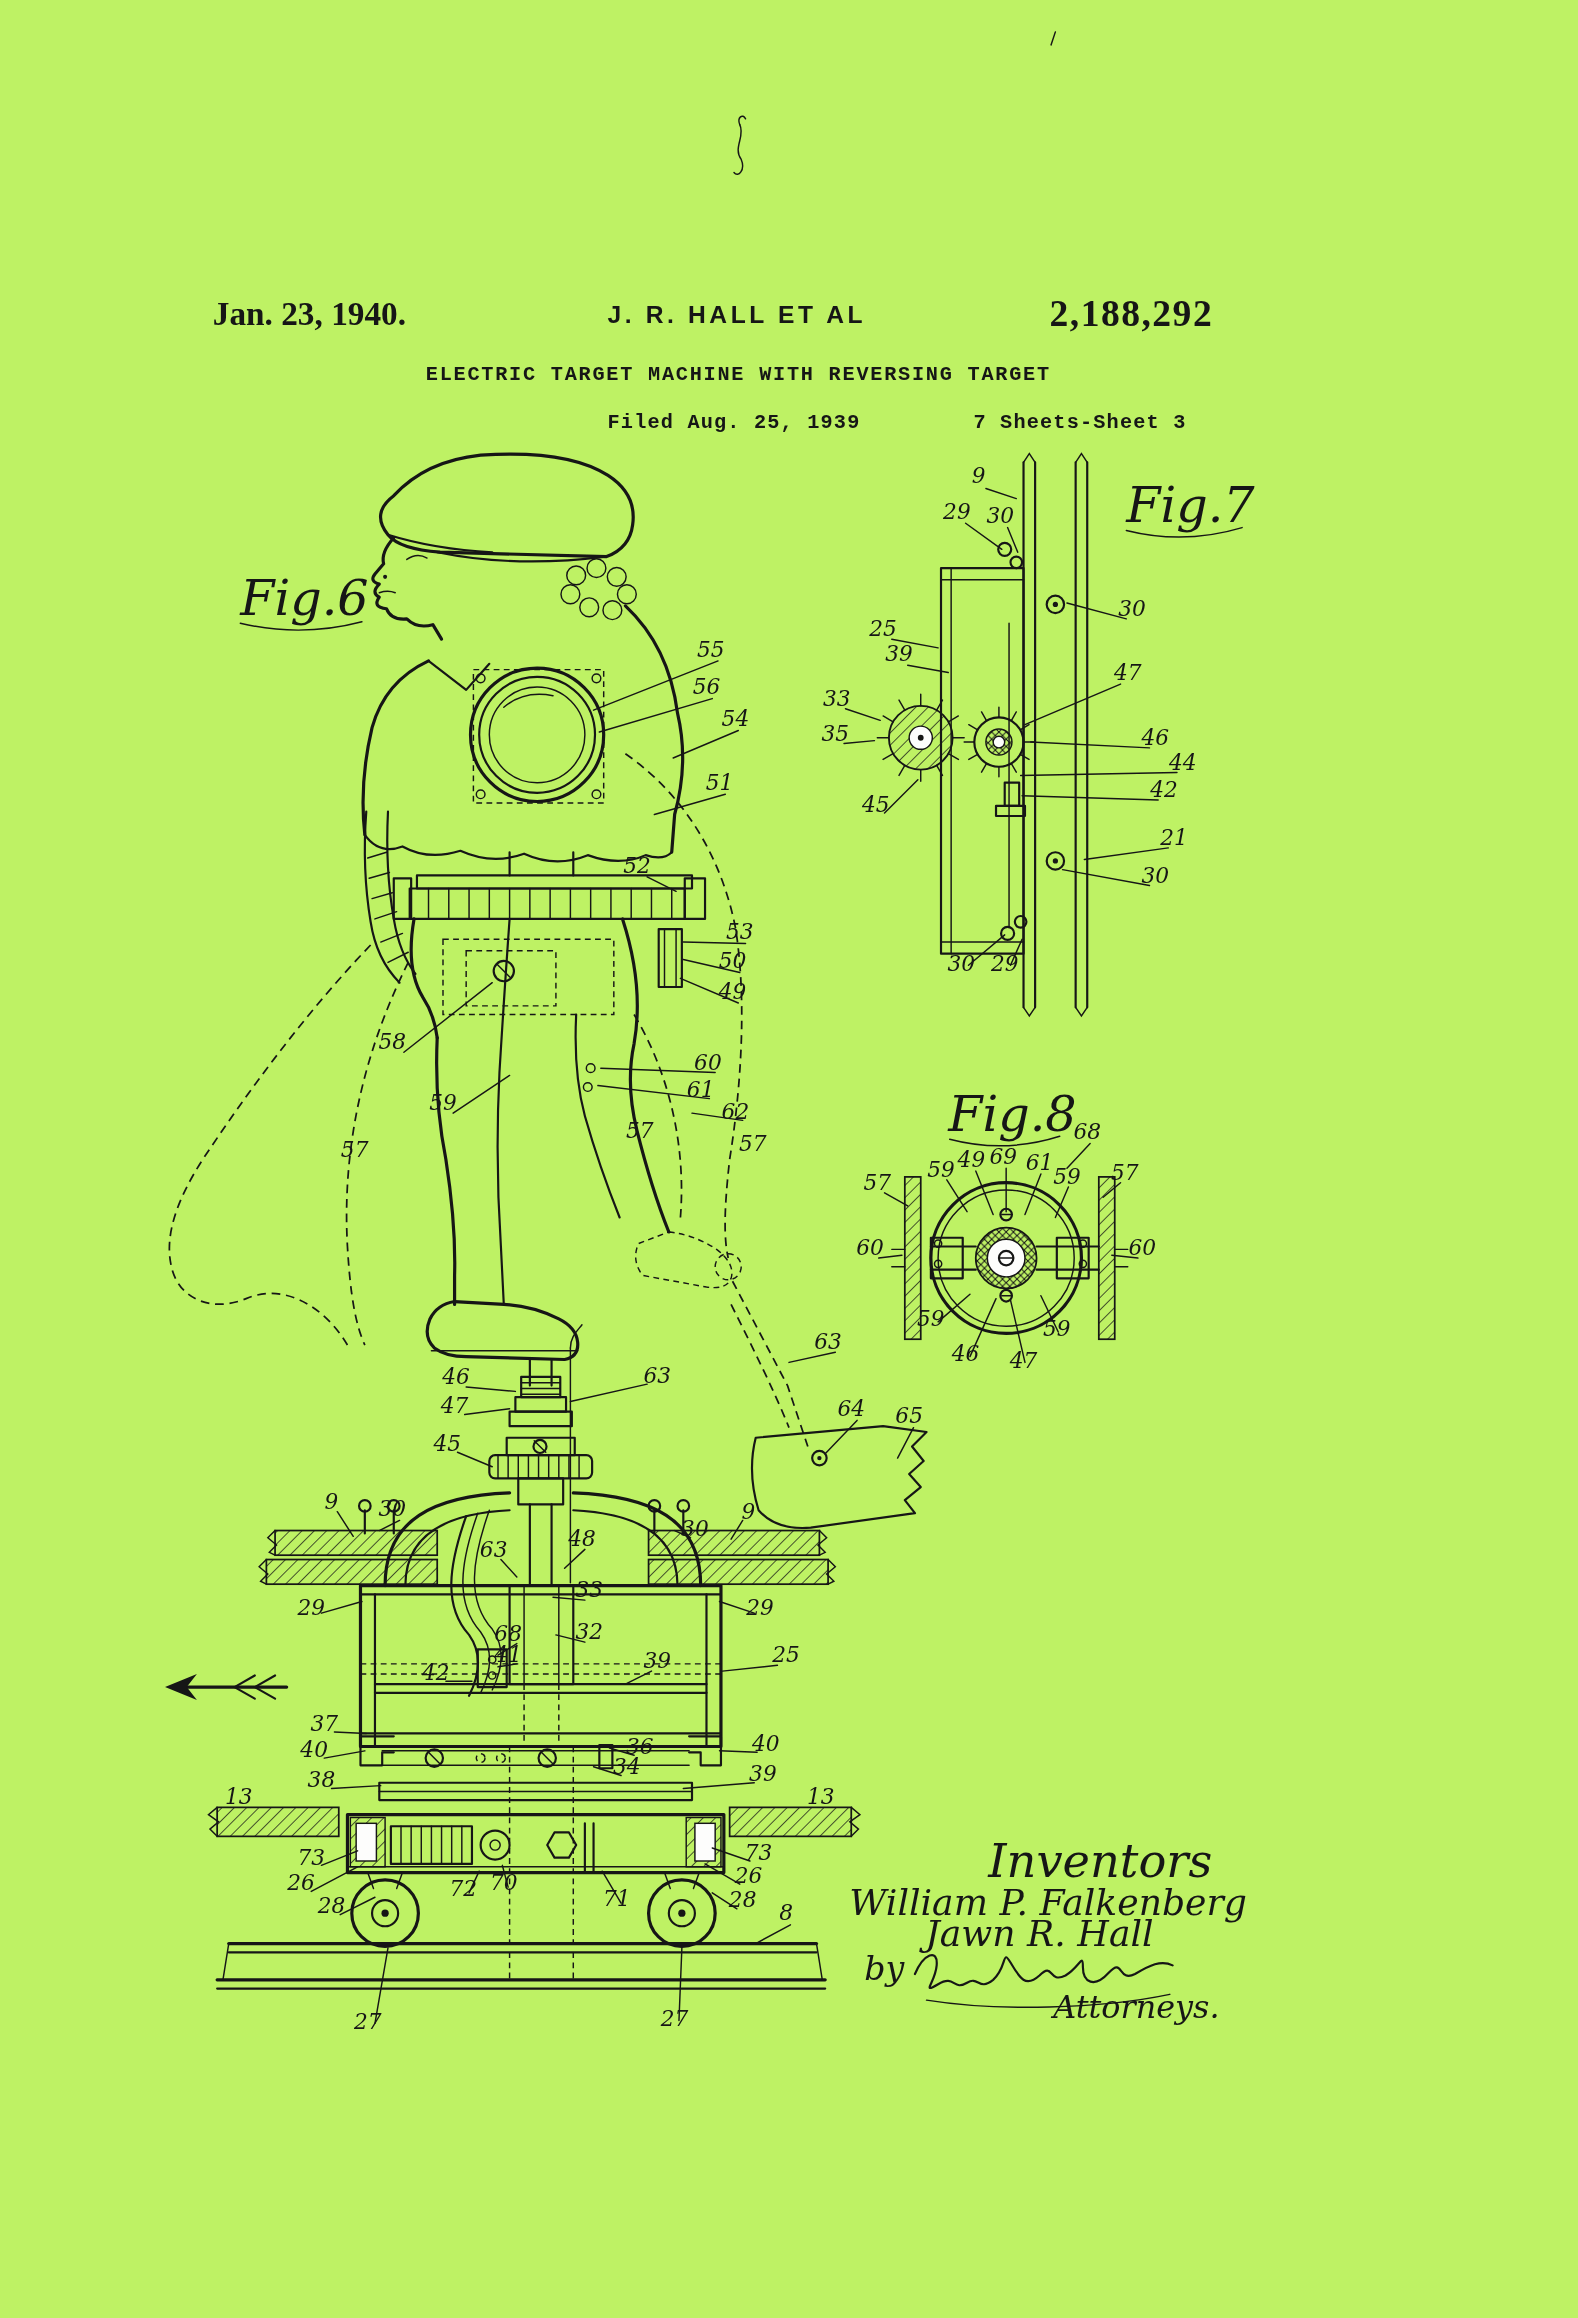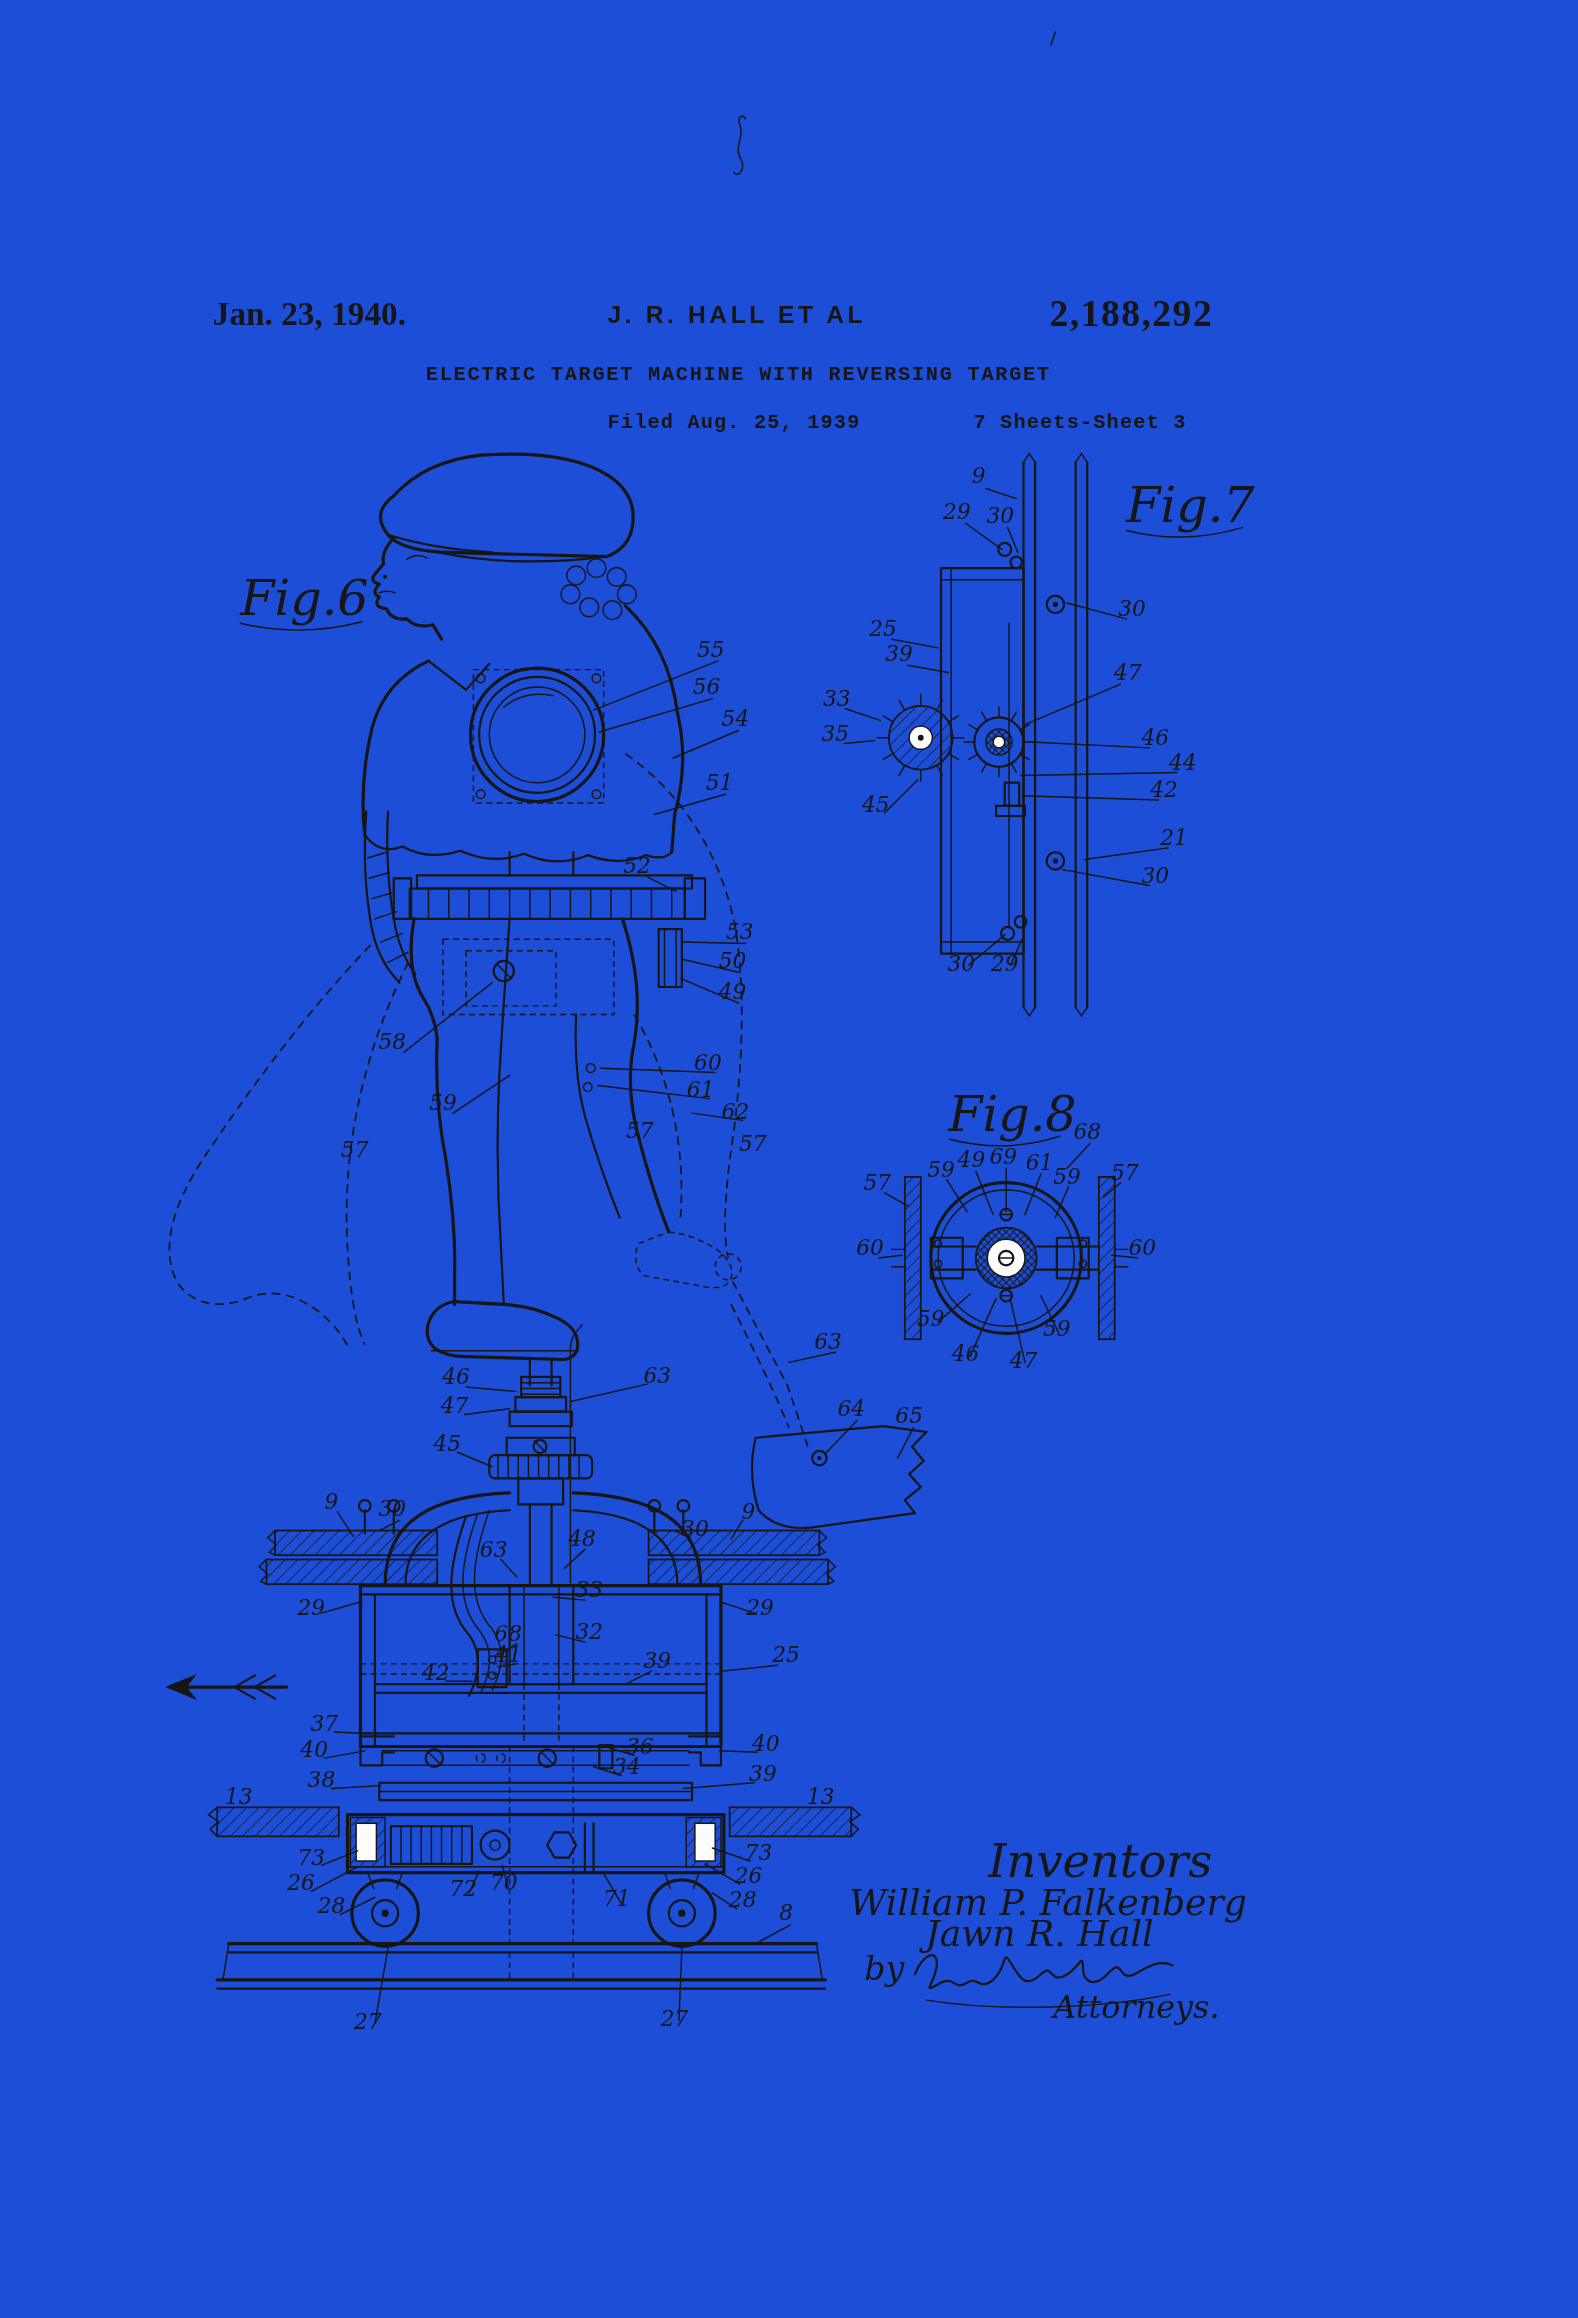--- a/index.html
+++ b/index.html
@@ -1,18 +1,18 @@
 <!DOCTYPE html>
 <html style="--ink: #161616;font-size:11px"><head>
 <meta charset="utf-8">
 <style>
   :root { --ink:#161616; }
   html,body { margin:0; padding:0; background:#e8e8e8; }
   .page {
-    position:relative; width:1578px; height:2319px; background:#1d4ed8;
+    position:relative; width:1578px; height:2319px; background:#bef264;
     overflow:hidden;
   }
   svg { display:block; }
   .ln   { fill:none; stroke:var(--ink); stroke-width:1.5; stroke-linecap:round; stroke-linejoin:round; }
   .ln2  { fill:none; stroke:var(--ink); stroke-width:2.2; stroke-linecap:round; stroke-linejoin:round; }
   .thin { fill:none; stroke:var(--ink); stroke-width:1;   stroke-linecap:round; }
   .dash { fill:none; stroke:var(--ink); stroke-width:1.2; stroke-dasharray:6 4; }
   .dash2{ fill:none; stroke:var(--ink); stroke-width:1;   stroke-dasharray:4 3; }
   .fillink { fill:var(--ink); stroke:none; }
   text { fill:var(--ink); }

